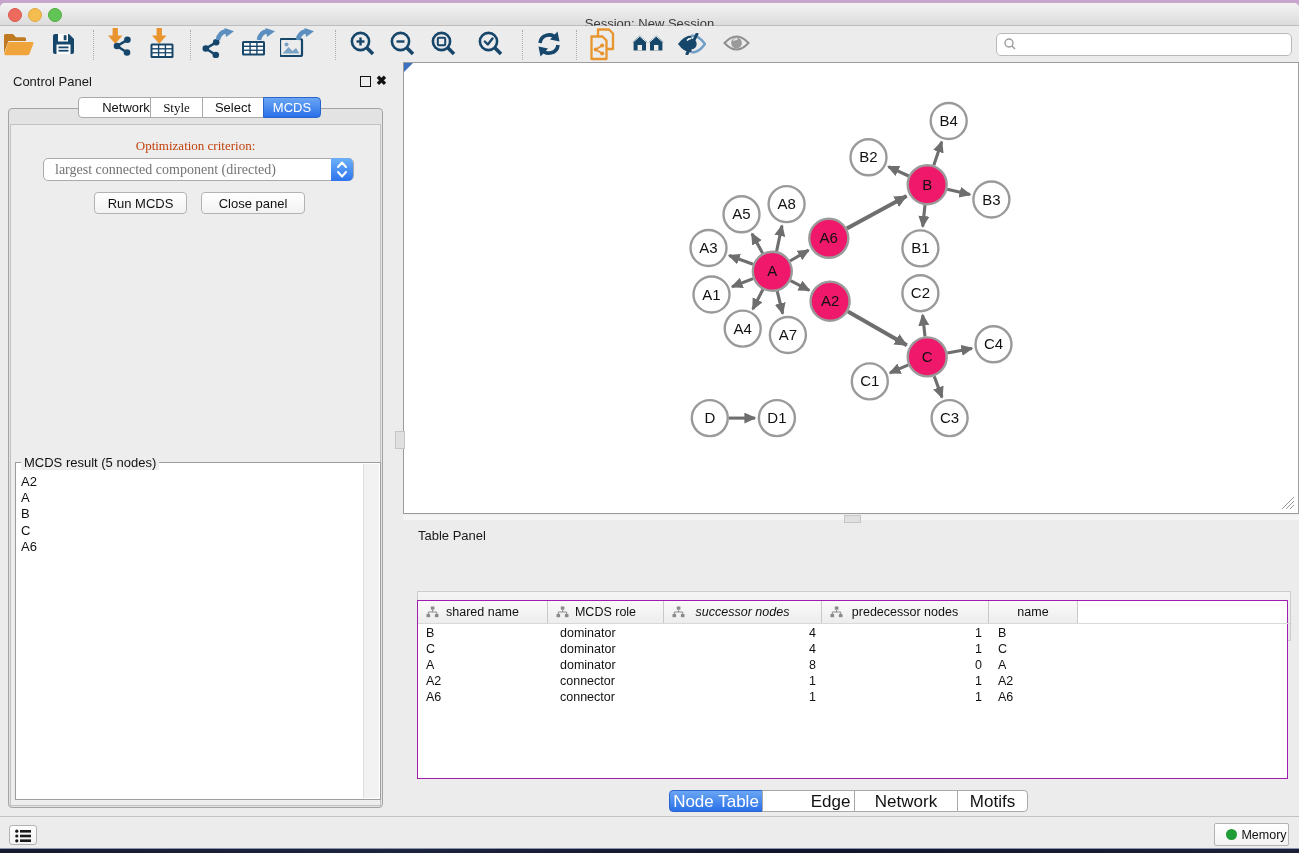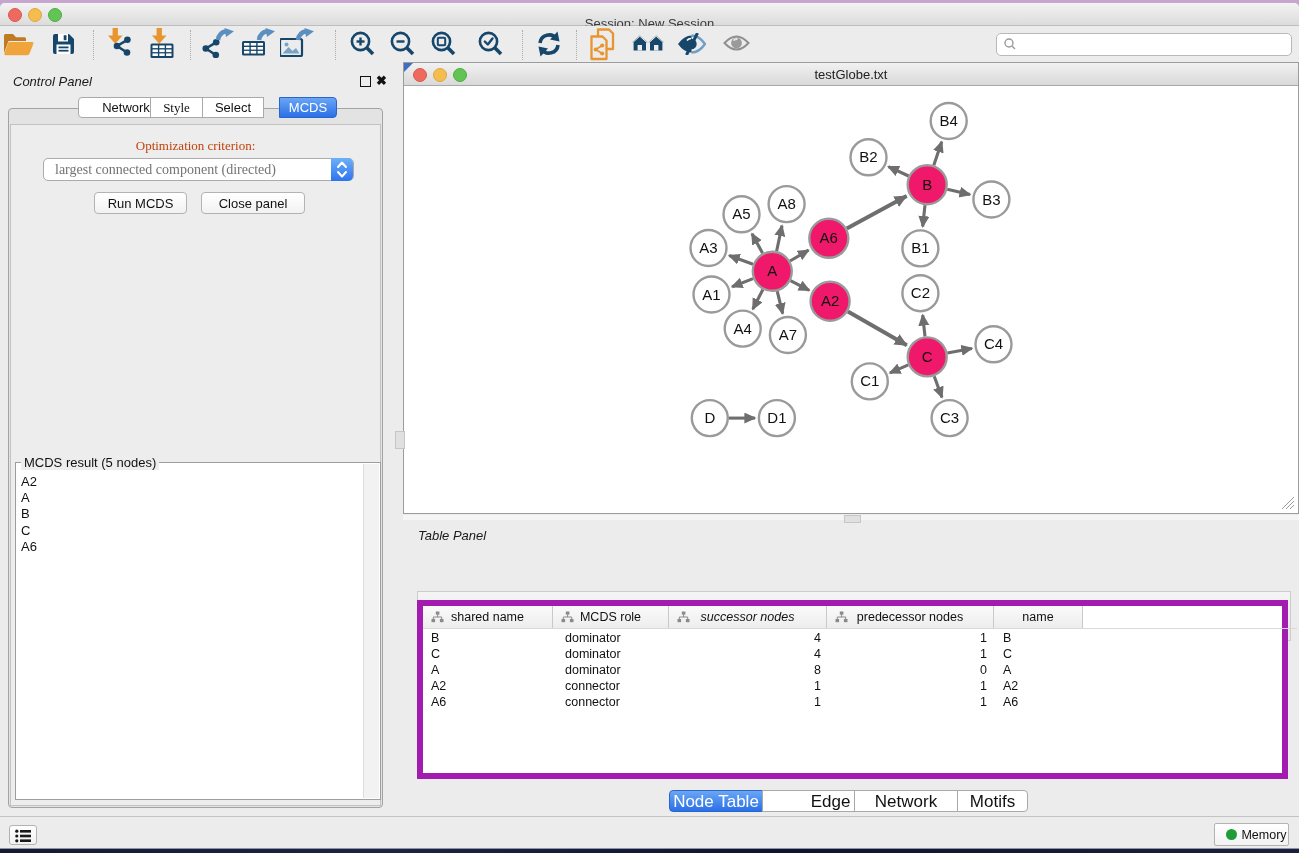--- a/index.html
+++ b/index.html
@@ -12,44 +12,44 @@
   
   #titlebar{left:0;top:0;width:1299px;height:22px;border-radius:5px 5px 0 0;
      background:linear-gradient(#f3f3f3,#dcdcdc);border-bottom:1px solid #bdbdbd;}
   .light{width:12px;height:12px;border-radius:50%;top:5px;}
   #titlebar .t{width:100%;text-align:center;top:4px;font-size:13px;color:#3c3c3c;margin-top:9px;}
   
   #toolbar{left:0;top:23px;width:1299px;height:39px;background:#ececec;}
   .tsep{top:4px;width:0;height:30px;border-left:1px dotted #adadad;}
   #search{left:996px;top:7px;width:294px;height:21px;background:#fff;border:1px solid #b9b9b9;border-radius:5px;}
   
-  .ptitle{font-size:13px;color:#1a1a1a;font-style:italic;}
+  .ptitle{font-size:13px;color:#1a1a1a;}
   .float-btn{width:9px;height:9px;border:1.5px solid #111;}
   .close-x{font-size:13px;font-weight:bold;color:#111;line-height:10px;}
   
   #cpanel{left:0;top:62px;width:391px;height:754px;}
   .tab{position:absolute;top:32px;height:21px;z-index:5;background:#fff;border:1px solid #a9a9a9;box-sizing:border-box;
        font-size:13px;text-align:center;line-height:20px;color:#111;}
-  .tabsel{background:linear-gradient(#6aa6f4,#2a70e8);color:#fff;border-color:#2a65cc;margin-left:16px;}
+  .tabsel{background:linear-gradient(#6aa6f4,#2a70e8);color:#fff;border-color:#2a65cc;}
   #cbox{left:8px;top:43px;width:375px;height:700px;border:1px solid #a3a3a3;border-radius:4px;background:#e3e3e3;box-sizing:border-box;}
   #cinner{left:10px;top:59px;width:371px;height:682px;border:1px solid #c2c2c2;background:#ededed;box-sizing:border-box;}
   .btn{position:absolute;background:linear-gradient(#ffffff,#f2f2f2);border:1px solid #b3b3b3;border-radius:4px;
        box-sizing:border-box;font-size:13px;color:#111;text-align:center;}
   
   #mcdsbox{left:15px;top:397px;width:366px;height:338px;border:1px solid #9d9d9d;background:#fff;box-sizing:border-box;}
   #mcdsleg{left:21px;top:390px;z-index:4;background:#ededed;padding:0 3px;font-size:13px;color:#111;}
   
   #statusbar{left:0;top:813px;width:1299px;height:32px;border-top:1px solid #c3c3c3;background:#ececec;}
   
   #netwin{left:403px;top:59px;width:896px;height:452px;background:#fff;border:1px solid #9c9c9c;box-sizing:border-box;}
   #nettitle{left:0;top:0;width:100%;height:23px;background:linear-gradient(#f1f1f1,#d9d9d9);border-bottom:1px solid #a8a8a8;box-sizing:border-box;}
   
   #tpanel{left:404px;top:518px;width:895px;height:295px;}
   #ttools{left:13px;top:27px;width:874px;height:50px;background:linear-gradient(#f4f4f4,#e6e6e6);border:1px solid #cccccc;box-sizing:border-box;margin-top:43px;}
-  #ttable{left:13px;top:79px;width:871px;height:179px;background:#fff;border:6px solid #a21caf;box-sizing:border-box;}
+  #ttable{left:13px;top:79px;width:871px;height:179px;background:#fff;border:1px solid #a21caf;box-sizing:border-box;}
   .th{position:absolute;top:0;height:22px;background:linear-gradient(#fafafa,#ededed);border-right:1px solid #c9c9c9;
       box-sizing:border-box;font-size:12.5px;color:#111;text-align:center;line-height:22px;}
   .td{position:absolute;font-size:12.5px;color:#111;height:16px;line-height:16px;}
   .btab{position:absolute;top:0;height:22px;background:#fff;border:1px solid #a9a9a9;box-sizing:border-box;
         font-size:17px;color:#111;text-align:center;line-height:21px;}
 </style>
 </head>
 <body>
 <div class="abs" id="topstrip"></div>
 <div class="abs" style="left:0;top:848px;width:1299px;height:1px;background:#8a94ad;z-index:9;"></div>
@@ -240,26 +240,20 @@
     <div class="abs" id="mcdsbox">
       <div class="abs" style="right:1px;top:1px;width:15px;height:334px;background:#f2f2f2;border-left:1px solid #dcdcdc;"></div>
       <div class="abs" style="left:5px;top:11px;font-size:13px;line-height:16.2px;color:#111;">A2<br>A<br>B<br>C<br>A6</div>
     </div>
     <div class="abs" id="mcdsleg">MCDS result (5 nodes)</div>
   </div>
   <div class="abs" id="netwin">
     <svg class="abs" style="left:0;top:0;z-index:6" width="9" height="9" viewBox="0 0 9 9">
         <path d="M0 0 L9 0 L0 9 Z" fill="#3a6fc4"></path>
       </svg>
-    <div class="abs" id="nettitle">
-      <div class="abs light" style="left:9px;top:5px;background:#ee6a5e;border:0.5px solid #d85a50;"></div>
-      <div class="abs light" style="left:29px;top:5px;background:#f5bd4f;border:0.5px solid #dfa73f;"></div>
-      <div class="abs light" style="left:49px;top:5px;background:#61c454;border:0.5px solid #52ab42;"></div>
-      <div class="abs" style="width:100%;text-align:center;top:4px;font-size:13px;color:#222;">testGlobe.txt</div>
-    </div>
     <svg width="892" height="425" viewBox="0 0 892 425" style="position:absolute;left:1px;top:26px;" font-family="Liberation Sans, sans-serif">
 <defs>
 <marker id="arrS" markerUnits="userSpaceOnUse" markerWidth="15" markerHeight="13" refX="10.5" refY="5.5" orient="auto">
             <path d="M0,0 L12,5.5 L0,11 Z" fill="#6e6e6e"></path>
           </marker>
 <marker id="arrT" markerUnits="userSpaceOnUse" markerWidth="18" markerHeight="14" refX="12" refY="6" orient="auto">
             <path d="M0,0 L13,6 L0,12 Z" fill="#6e6e6e"></path>
           </marker>
 </defs>
 <line x1="348.1" y1="189.6" x2="327.1" y2="197.7" stroke="#6e6e6e" stroke-width="3.1" marker-end="url(#arrS)"></line>

